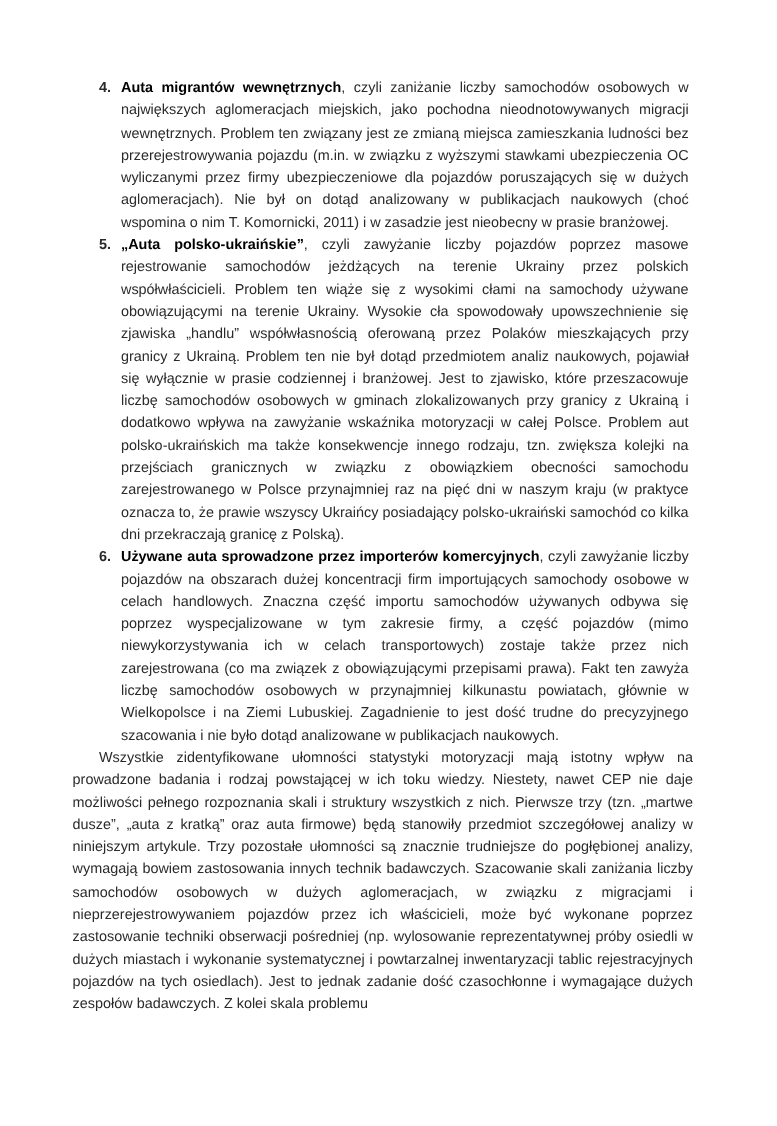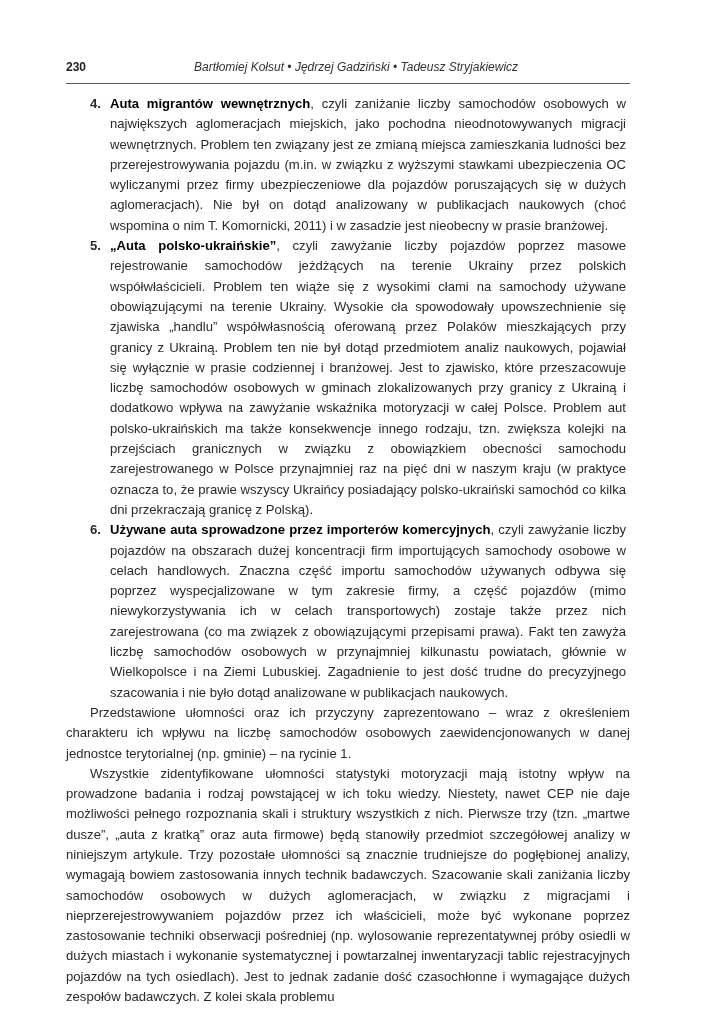--- a/index.html
+++ b/index.html
@@ -21,33 +21,28 @@
     ol.list { list-style: none; margin: 0; padding: 0; }
     ol.list li { position: relative; padding-left: 44px; padding-right: 4px; }
     .num { position: absolute; left: 24px; top: 0; font-weight: bold; }
     .term { font-weight: bold; color: #000000; }
     p.para { margin: 0; text-indent: 24px; }
   </style>
 </head>
 <body>
 
 <div class="page">
-  <div class="header">
-    <span class="page-number">230</span>
-    <span class="running-head">Bartłomiej Kołsut • Jędrzej Gadziński • Tadeusz Stryjakiewicz</span>
-  </div>
 
   <div class="content">
     <ol class="list">
       <li>
         <span class="num">4.</span><span class="term">Auta migrantów wewnętrznych</span><span>, czyli zaniżanie liczby samochodów osobowych w największych aglomeracjach miejskich, jako pochodna nieodnotowywanych migracji wewnętrznych. Problem ten związany jest ze zmianą miejsca zamieszkania ludności bez przerejestrowywania pojazdu (m.in. w związku z wyższymi stawkami ubezpieczenia OC wyliczanymi przez firmy ubezpieczeniowe dla pojazdów poruszających się w dużych aglomeracjach). Nie był on dotąd analizowany w publikacjach naukowych (choć wspomina o nim T. Komornicki, 2011) i w zasadzie jest nieobecny w prasie branżowej.</span>
       </li>
       <li>
         <span class="num">5.</span><span class="term">„Auta polsko-ukraińskie”</span><span>, czyli zawyżanie liczby pojazdów poprzez masowe rejestrowanie samochodów jeżdżących na terenie Ukrainy przez polskich współwłaścicieli. Problem ten wiąże się z wysokimi cłami na samochody używane obowiązującymi na terenie Ukrainy. Wysokie cła spowodowały upowszechnienie się zjawiska „handlu” współwłasnością oferowaną przez Polaków mieszkających przy granicy z Ukrainą. Problem ten nie był dotąd przedmiotem analiz naukowych, pojawiał się wyłącznie w prasie codziennej i branżowej. Jest to zjawisko, które przeszacowuje liczbę samochodów osobowych w gminach zlokalizowanych przy granicy z Ukrainą i dodatkowo wpływa na zawyżanie wskaźnika motoryzacji w całej Polsce. Problem aut polsko-ukraińskich ma także konsekwencje innego rodzaju, tzn. zwiększa kolejki na przejściach granicznych w związku z obowiązkiem obecności samochodu zarejestrowanego w Polsce przynajmniej raz na pięć dni w naszym kraju (w praktyce oznacza to, że prawie wszyscy Ukraińcy posiadający polsko-ukraiński samochód co kilka dni przekraczają granicę z Polską).</span>
       </li>
       <li>
         <span class="num">6.</span><span class="term">Używane auta sprowadzone przez importerów komercyjnych</span><span>, czyli zawyżanie liczby pojazdów na obszarach dużej koncentracji firm importujących samochody osobowe w celach handlowych. Znaczna część importu samochodów używanych odbywa się poprzez wyspecjalizowane w tym zakresie firmy, a część pojazdów (mimo niewykorzystywania ich w celach transportowych) zostaje także przez nich zarejestrowana (co ma związek z obowiązującymi przepisami prawa). Fakt ten zawyża liczbę samochodów osobowych w przynajmniej kilkunastu powiatach, głównie w Wielkopolsce i na Ziemi Lubuskiej. Zagadnienie to jest dość trudne do precyzyjnego szacowania i nie było dotąd analizowane w publikacjach naukowych.</span>
       </li>
     </ol>
-    <p class="para">Przedstawione ułomności oraz ich przyczyny zaprezentowano – wraz z określeniem charakteru ich wpływu na liczbę samochodów osobowych zaewidencjonowanych w danej jednostce terytorialnej (np. gminie) – na rycinie 1.</p>
     <p class="para">Wszystkie zidentyfikowane ułomności statystyki motoryzacji mają istotny wpływ na prowadzone badania i rodzaj powstającej w ich toku wiedzy. Niestety, nawet CEP nie daje możliwości pełnego rozpoznania skali i struktury wszystkich z nich. Pierwsze trzy (tzn. „martwe dusze”, „auta z kratką” oraz auta firmowe) będą stanowiły przedmiot szczegółowej analizy w niniejszym artykule. Trzy pozostałe ułomności są znacznie trudniejsze do pogłębionej analizy, wymagają bowiem zastosowania innych technik badawczych. Szacowanie skali zaniżania liczby samochodów osobowych w dużych aglomeracjach, w związku z migracjami i nieprzerejestrowywaniem pojazdów przez ich właścicieli, może być wykonane poprzez zastosowanie techniki obserwacji pośredniej (np. wylosowanie reprezentatywnej próby osiedli w dużych miastach i wykonanie systematycznej i powtarzalnej inwentaryzacji tablic rejestracyjnych pojazdów na tych osiedlach). Jest to jednak zadanie dość czasochłonne i wymagające dużych zespołów badawczych. Z kolei skala problemu</p>
   </div>
 </div>
 
 </body></html>

